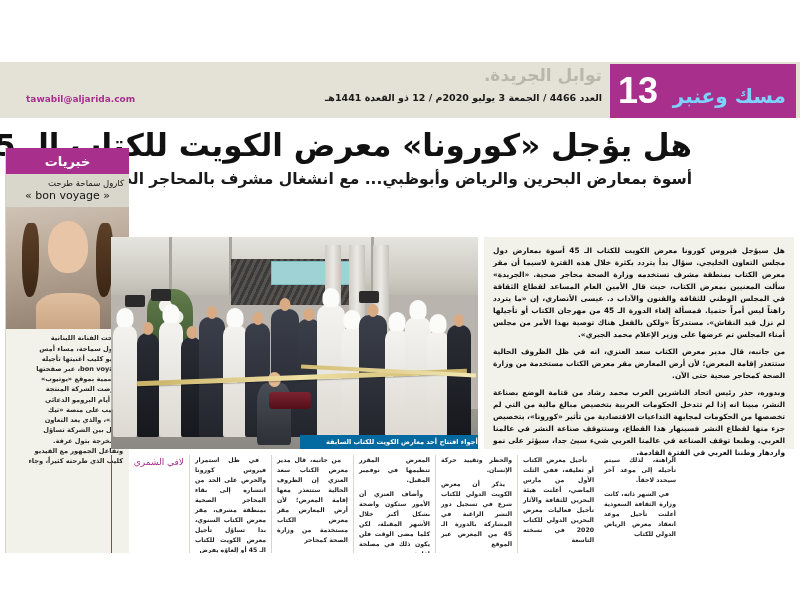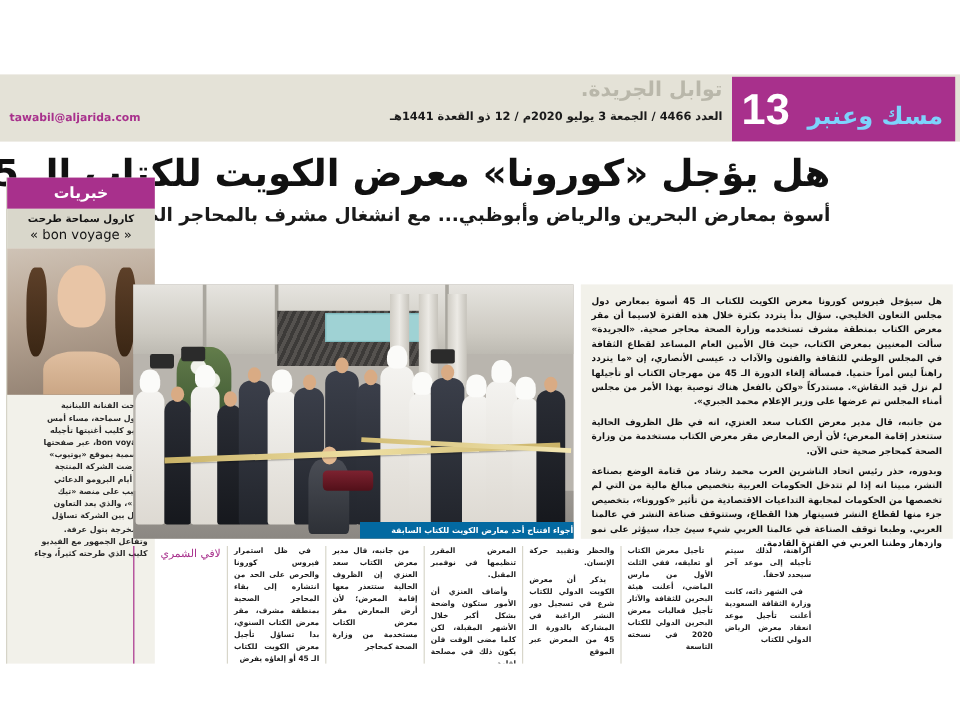--- a/index.html
+++ b/index.html
@@ -78,21 +78,21 @@
     right: 198px; top: 30px;
     color: #1a1a1a;
     font-size: 9.5px;
     font-weight: 700;
     line-height: 1.2;
     white-space: nowrap;
     direction: rtl;
   }
   .contact-email {
     position: absolute;
-    left: 8px; top: 32px;
+    left: 26px; top: 32px;
     color: #a8308c;
     font-size: 9px;
     font-weight: 700;
     direction: ltr;
     white-space: nowrap;
   }
 
   
   .headline-wrap {
     position: absolute;
@@ -142,23 +142,24 @@
     line-height: 1;
   }
   .sidebar-sub {
     padding: 4px 5px 3px 5px;
     background: #d9d7cb;
     text-align: center;
   }
   .sidebar-sub-l1 {
     display: block;
     font-size: 8.5px;
-    font-weight: 700;
+    font-weight: 400;
     color: #141414;
     line-height: 1.35;
+    text-align: right;
   }
   .sidebar-sub-l2 {
     display: block;
     font-size: 11px;
     font-weight: 400;
     color: #141414;
     line-height: 1.35;
     direction: ltr;
   }
   .sidebar-photo {

